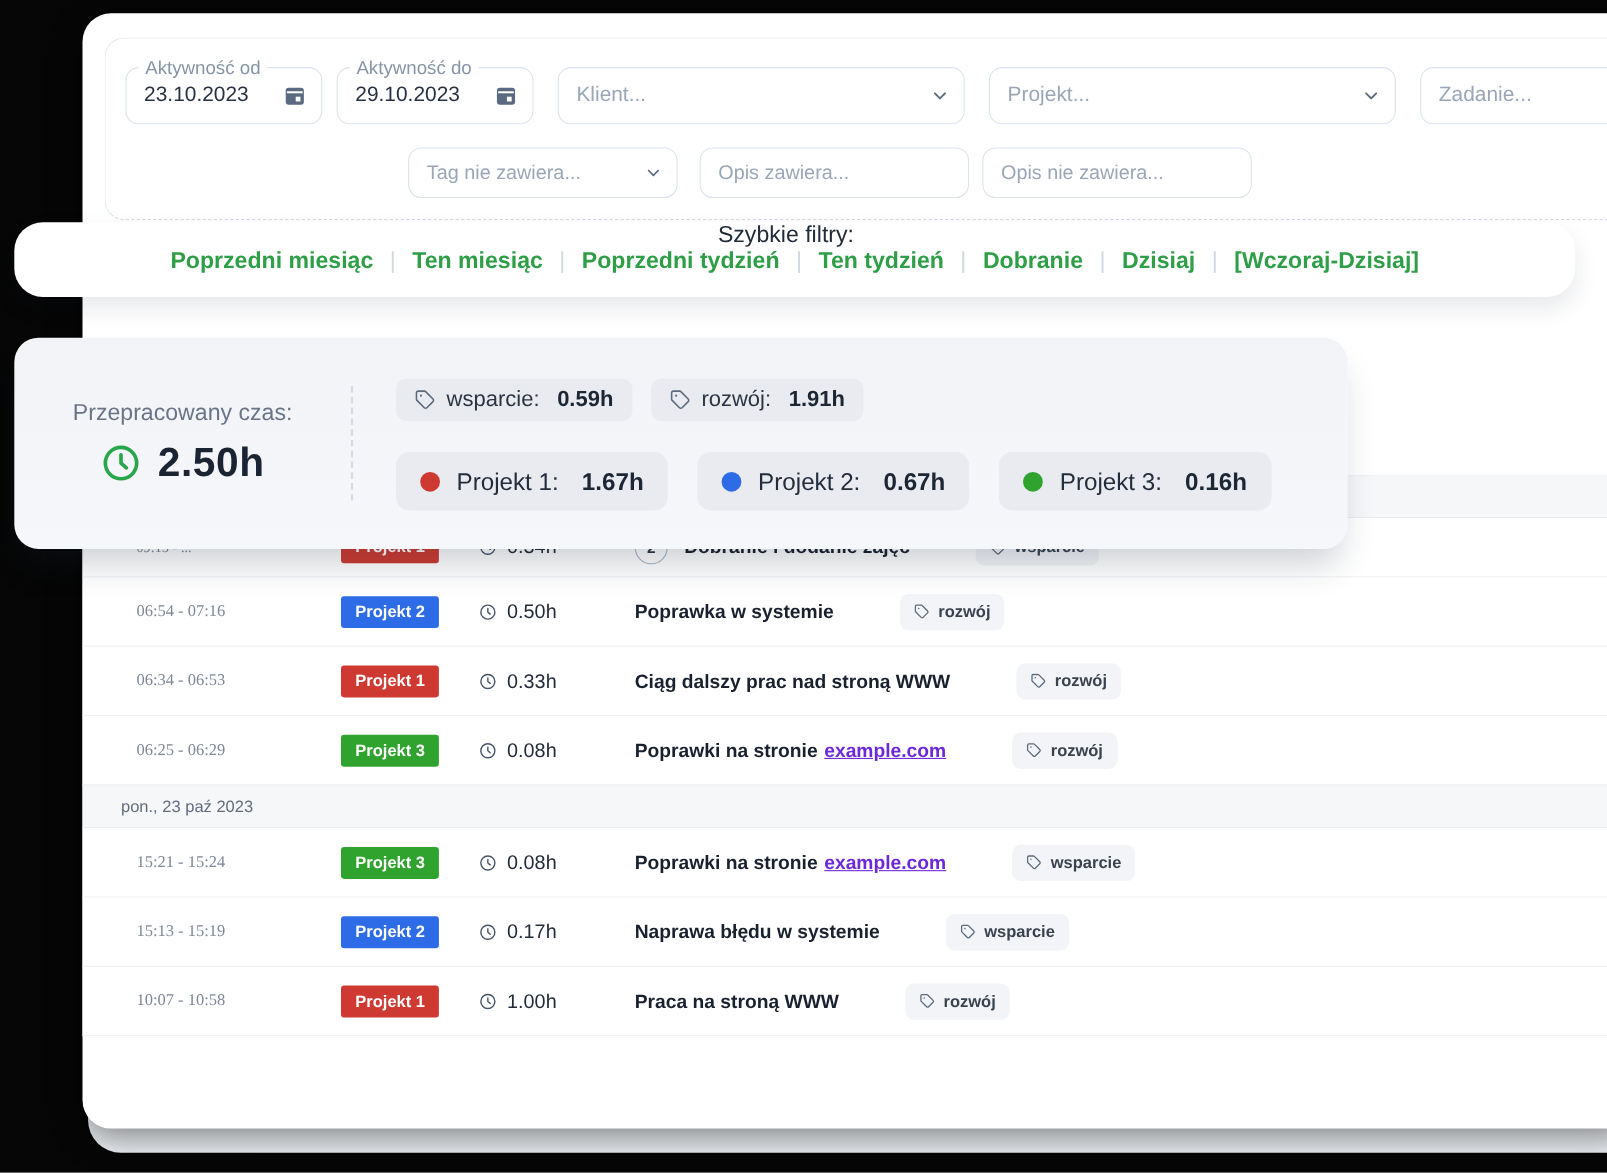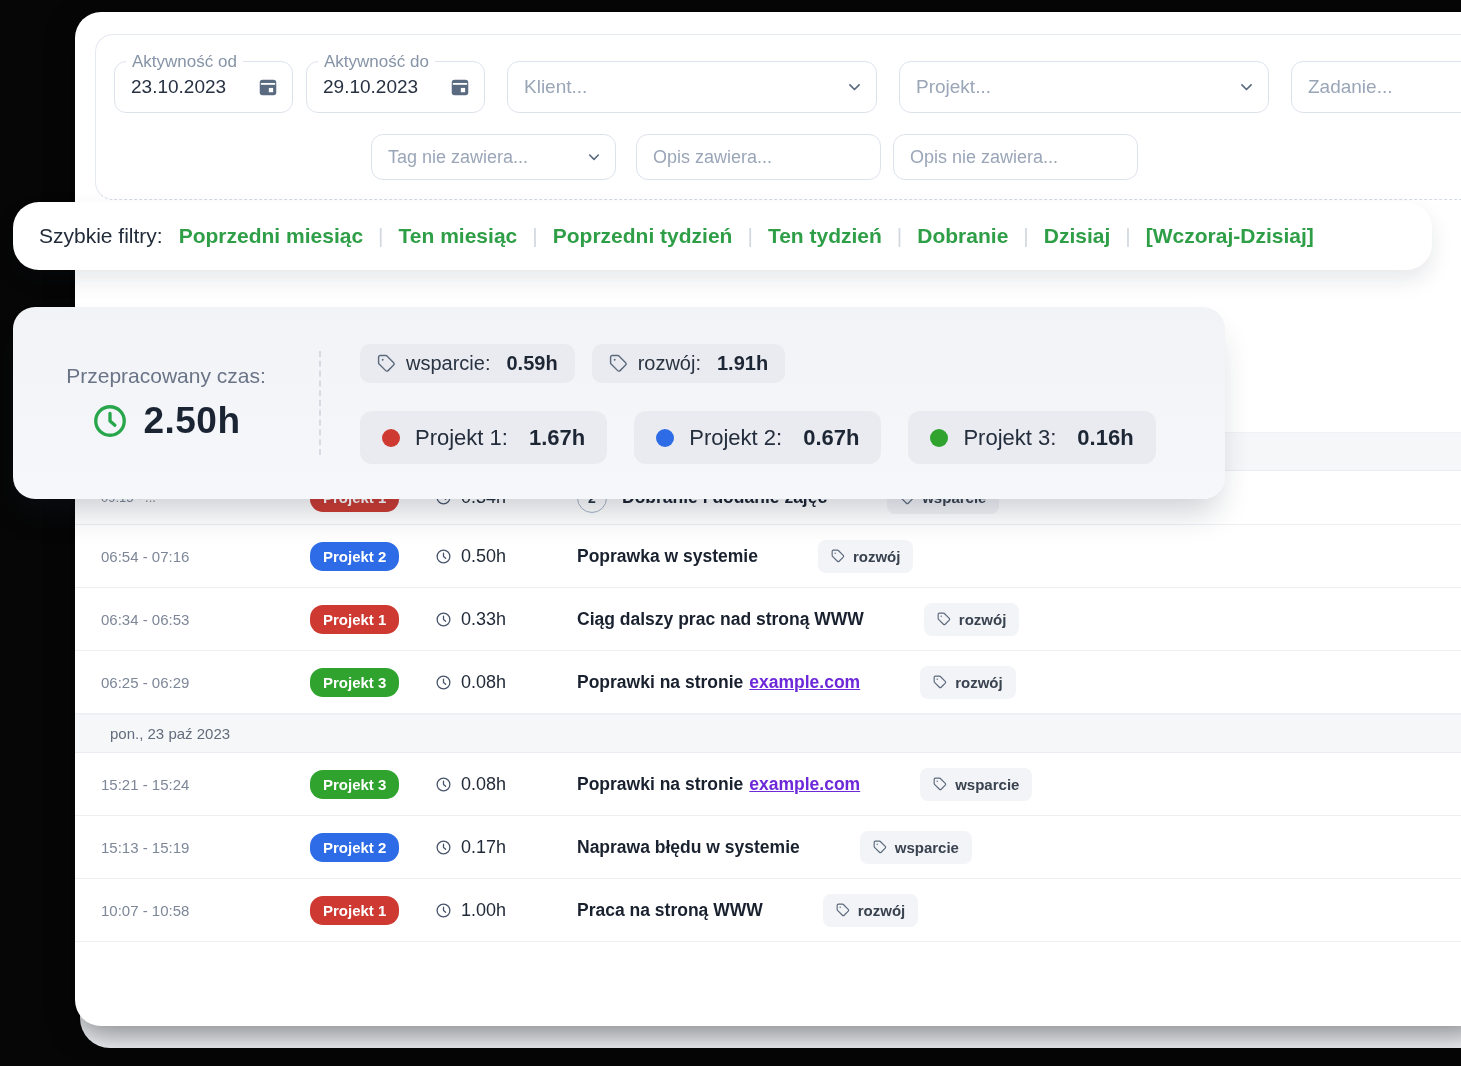--- a/index.html
+++ b/index.html
@@ -24,21 +24,21 @@
   .fld.plain input { padding-right:16px; }
   .fld input::placeholder { color:#9aa6b8; font-weight:400; }
   .flabel { position:absolute; top:-10px; left:11px; background:#fff; padding:0 6px;
     font-size:17px; color:#8694a7; white-space:nowrap; }
   .icon-right { position:absolute; right:13px; top:50%; transform:translateY(-50%); line-height:0; }
   .row2 input { font-size:18px; font-weight:400; color:#3a4556; }
 
   
   .quick { position:absolute; left:13px; top:202px; width:1419px; height:68px; z-index:40;
     background:#fff; border-radius:26px; box-shadow:0 10px 22px rgba(20,30,50,.10);
-    display:flex; align-items:center; padding:0 26px; font-size:21px; }
+    display:flex; align-items:center; padding:0 26px; font-size:21px;flex-direction:column; }
   .qlabel { color:#222b3a; margin-right:16px; }
   .quick a { color:#2e9e47; font-weight:700; text-decoration:none; white-space:nowrap; cursor:pointer; }
   .qsep { color:#d2d8e0; margin:0 15px; font-weight:400; }
 
   
   .summary { position:absolute; left:13px; top:307px; width:1212px; height:192px; z-index:30;
     background:linear-gradient(180deg,#f2f3f6,#f6f7fa); border-radius:22px;
     box-shadow:0 20px 32px -8px rgba(25,35,55,.22); }
   .sum-left { position:absolute; left:0; top:0; width:306px; height:100%;
     display:flex; flex-direction:column; justify-content:center; align-items:center; gap:12px; }
@@ -54,25 +54,25 @@
   .chip-proj { display:flex; align-items:center; gap:15px; background:#e9ebf0; border-radius:12px;
     padding:0 22px; height:53px; font-size:22px; color:#242d3c; }
   .dot { width:18px; height:18px; border-radius:50%; flex:none; }
 
   
   .table { position:absolute; left:0; top:420px; width:1412px; z-index:5; }
   .band { height:39px; background:#f6f7f9; border-top:1px solid #f0f2f5; border-bottom:1px solid #e9ecf1;
     display:flex; align-items:center; padding-left:35px; font-size:15px; color:#626c7c; }
   .row { height:63px; display:flex; align-items:center; border-bottom:1px solid #edeff3; background:#fff; }
   .row.partial { height:54px; }
-  .c-time { width:235px; padding-left:26px; font-size:15px; color:#7d8798; flex:none; }
+  .c-time { width:235px; padding-left:49px; font-size:15px; color:#7d8798; flex:none;font-family:Liberation Serif, serif; }
   .row.partial .c-time { font-size:13px; }
   .c-proj { width:125px; flex:none; }
   .badge { display:inline-block; color:#fff; font-size:15px; font-weight:700;
-    padding:6px 13px; border-radius:13px; }
+    padding:6px 13px; border-radius:3px; }
   .c-dur { width:142px; flex:none; display:flex; align-items:center; gap:9px;
     font-size:18px; font-weight:500; color:#222b39; }
   .c-desc { flex:1; display:flex; align-items:center; font-size:17.5px; font-weight:600; color:#19212f; }
   .c-desc a { color:#6d28d9; text-decoration:underline; margin-left:6px; cursor:pointer;text-align:center; }
   .gbadge { width:30px; height:30px; border-radius:50%; border:1.5px solid #a6b5c7; flex:none;
     display:flex; align-items:center; justify-content:center; font-size:14px; color:#2c3544; margin-right:15px; }
   .chip { display:flex; align-items:center; gap:8px; background:#f3f4f7; border-radius:8px;
     padding:0 13px; height:33px; font-size:15px; color:#39424f; margin-left:60px; white-space:nowrap; }
   svg { display:block; }
 </style>

